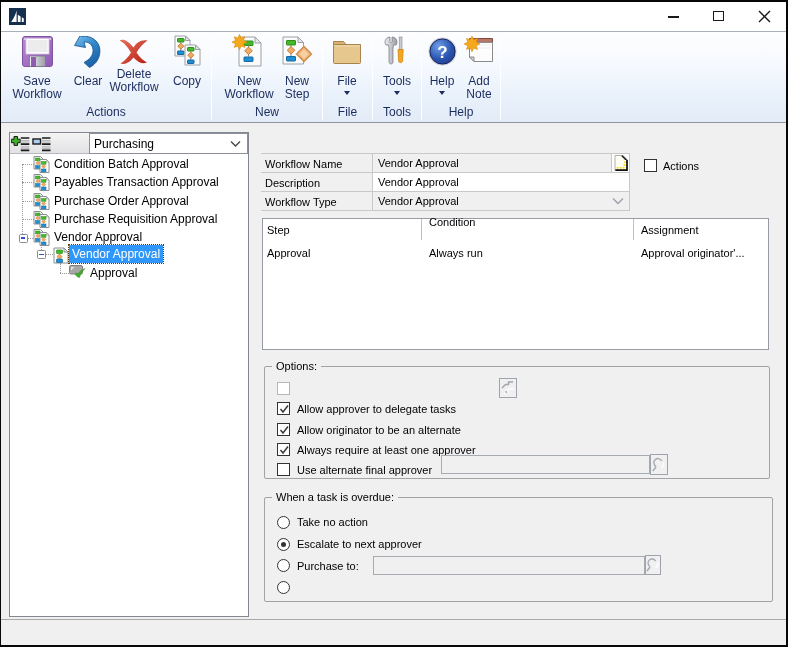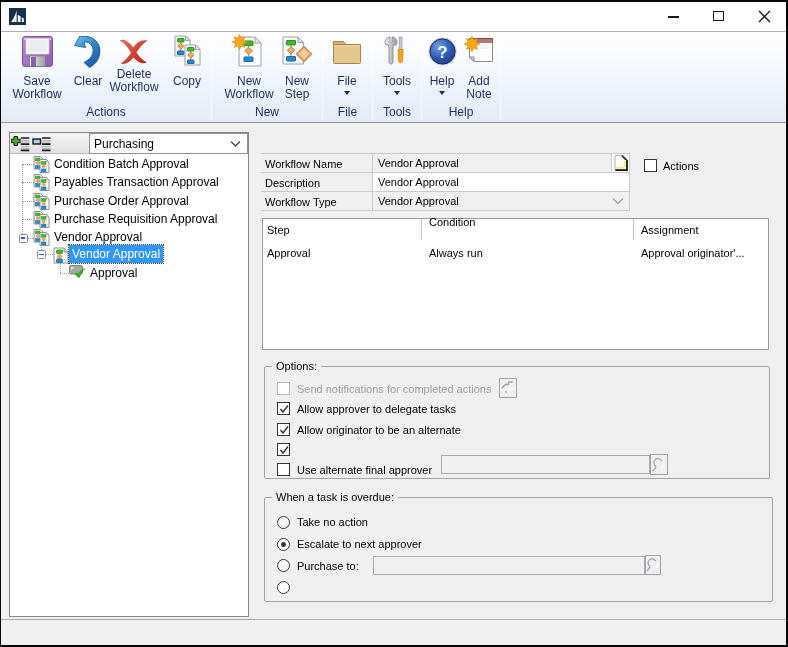--- a/index.html
+++ b/index.html
@@ -345,21 +345,20 @@
   <div class="flabel" style="left:429px;top:216px">Condition</div>
   <div class="flabel" style="left:641px;top:224px">Assignment</div>
   <div class="flabel" style="left:267px;top:247px">Approval</div>
   <div class="flabel" style="left:429px;top:247px">Always run</div>
   <div class="flabel" style="left:641px;top:247px">Approval originator'...</div>
 
   <div class="gbox" style="left:264px;top:366px;width:506px;height:113px">
       <span class="cap">Options:</span>
     </div>
   <div class="cb" style="left:277px;top:382px;border-color:#b6b6b6"></div>
-  <div class="cblabel dis" style="left:297px;top:383px">Send notifications for completed actions</div>
   <div class="lkbtn" style="left:499px;top:378px">
     <svg width="16" height="18" viewBox="0 0 16 18">
         <path d="M2 9 l3.5 -3.5 h3 v-2.5 h4.5" fill="none" stroke="#a2a6ae" stroke-width="1.5"></path>
         <path d="M4 15 l5 -5 h4.5" fill="none" stroke="#fdfdfd" stroke-width="1.6"></path>
         <path d="M6.2 12 v2" stroke="#a2a6ae" stroke-width="1.4"></path>
       </svg>
   </div>
   <div class="cb" style="left:277px;top:402px">
       <svg width="13" height="13" viewBox="0 0 13 13">
         <path d="M2.5 6 L5 9 L10 2.5" fill="none" stroke="#3a3a3a" stroke-width="1.5"></path>
@@ -370,20 +369,21 @@
       <svg width="13" height="13" viewBox="0 0 13 13">
         <path d="M2.5 6 L5 9 L10 2.5" fill="none" stroke="#3a3a3a" stroke-width="1.5"></path>
       </svg>
     </div>
   <div class="cblabel" style="left:297px;top:424px">Allow originator to be an alternate</div>
   <div class="cb" style="left:277px;top:443px">
       <svg width="13" height="13" viewBox="0 0 13 13">
         <path d="M2.5 6 L5 9 L10 2.5" fill="none" stroke="#3a3a3a" stroke-width="1.5"></path>
       </svg>
     </div>
+  <div class="cblabel" style="left:297px;top:444px">Always require at least one approver</div>
   <div class="cb" style="left:277px;top:463px"></div>
   <div class="cblabel" style="left:297px;top:464px">Use alternate final approver</div>
   <div class="abs" style="left:441px;top:455px;width:209px;height:19px;background:#f0f0f0;border:1px solid #a6aab1"></div>
   <div class="lkbtn" style="left:650px;top:454px;height:21px">
     <svg width="16" height="19" viewBox="0 0 16 19">
         <path d="M5.2 11.5 a4.2 4.2 0 1 1 5.6 -5.6" fill="none" stroke="#a6aab2" stroke-width="1.4"></path>
         <path d="M5 12 l-3.2 4" stroke="#a6aab2" stroke-width="1.5"></path>
         <path d="M10.5 12.5 a4.2 4.2 0 0 0 2 -5" fill="none" stroke="#fdfdfd" stroke-width="1.6"></path>
       </svg>
   </div>

